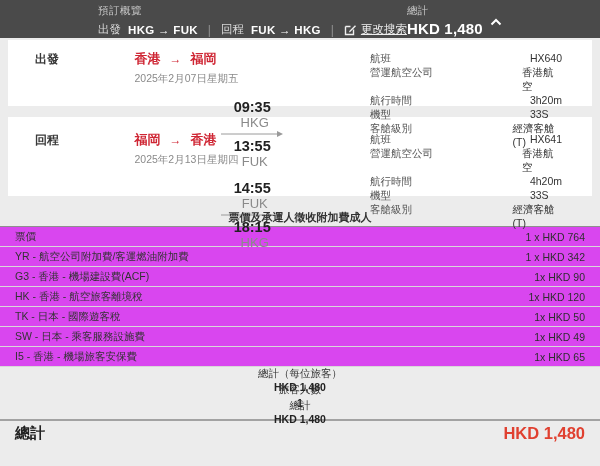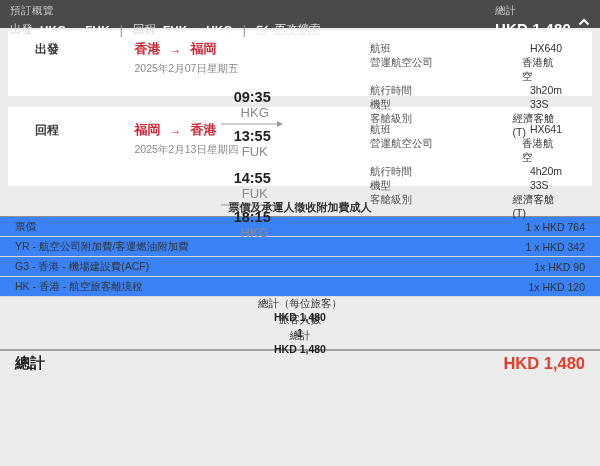--- a/index.html
+++ b/index.html
@@ -1,28 +1,28 @@
 <!DOCTYPE html>
 <html><head>
 <meta charset="utf-8">
 <style>
   * { margin:0; padding:0; box-sizing:border-box; }
   html,body { width:600px; height:466px; overflow:hidden; }
   body { background:#ececec; font-family:"Liberation Sans", sans-serif; color:#333; }
 
   
-  .hdr { height:28px; background:#4a4a4a; display:flex; justify-content:space-between;
+  .hdr { height:38px; background:#4a4a4a; display:flex; justify-content:center;
          padding:4px 10px 0 10px; color:#fff; }
   .hdr-left { display:flex; flex-direction:column; }
   .hdr-title { font-size:10.5px; color:#c8c8c8; letter-spacing:.5px; }
   .hdr-route-row { display:flex; align-items:center; margin-top:4px; font-size:11.5px; }
   .seg-label { color:#d8d8d8; margin-right:7px; }
   .seg-codes { font-weight:bold; color:#fdfdfd; letter-spacing:.3px; }
   .vdiv { color:#909090; margin:0 10px; font-size:12px; }
-  .chg-link { display:flex; align-items:center; cursor:pointer;font-style:italic; }
+  .chg-link { display:flex; align-items:center; cursor:pointer; }
   .chg-link span.txt { text-decoration:underline; color:#efefef; font-size:11.5px; margin-left:4px; }
   .hdr-right { display:flex; align-items:flex-start; }
   .hdr-total-col { display:flex; flex-direction:column; align-items:flex-start; }
   .hdr-total-label { font-size:10.5px; color:#c8c8c8; }
   .hdr-total-value { font-size:15px; font-weight:bold; color:#fff; margin-top:2px; letter-spacing:.2px; }
   .chev { margin:14px 0 0 7px; }
 
   
   .card { margin:0 8px; background:#fff; display:flex; padding:10px 0 0 27px; }
   .card-1 { margin-top:2px; height:66px; }
@@ -39,21 +39,21 @@
   .flight-details { flex:1; padding-right:30px; padding-top:1px; display:flex; flex-direction:column; }
   .d-row { display:flex; font-size:10.5px; line-height:14px; }
   .d-label { width:160px; color:#555; }
   .d-value { color:#333; }
 
   
   .fare { margin-top:12px; }
   .sec-hdr { height:19px; display:flex; justify-content:center; align-items:center;
              padding:0 15px; font-size:11px; font-weight:bold; color:#333;
              border-bottom:1px solid #8f8f8f; }
-  .fare-row { height:20px; background:#3b82f6; display:flex; justify-content:space-between;
+  .fare-row { height:20px; background:#d946ef; display:flex; justify-content:space-between;
               align-items:center; padding:0 15px; border-bottom:1px solid #d8d8d8;
               font-size:10.5px; color:#333; }
   .fare-row .val { color:#2f2f2f; }
   .tot-row { height:16px; display:flex; justify-content:space-between; align-items:center;
              padding:0 15px; font-size:10.5px; color:#333;flex-direction:column; }
   .tot-row:first-of-type { margin-top:3px; }
   .tot-row .val { font-weight:bold; color:#222; }
   .grand { border-top:2px solid #a2a2a2; margin-top:4px; height:27px; display:flex;
            justify-content:space-between; align-items:center; padding:0 15px; background:#ececec; }
   .grand-label { font-size:15px; font-weight:bold; color:#222; }
@@ -200,20 +200,32 @@
   </div>
 
   <div class="fare-row">
     <span>G3 - 香港 - 機場建設費(ACF)</span>
     <span class="val">1x HKD 90</span>
   </div>
   <div class="fare-row">
     <span>HK - 香港 - 航空旅客離境稅</span>
     <span class="val">1x HKD 120</span>
   </div>
+  <div class="fare-row">
+    <span>TK - 日本 - 國際遊客稅</span>
+    <span class="val">1x HKD 50</span>
+  </div>
+  <div class="fare-row">
+    <span>SW - 日本 - 乘客服務設施費</span>
+    <span class="val">1x HKD 49</span>
+  </div>
+  <div class="fare-row">
+    <span>I5 - 香港 - 機場旅客安保費</span>
+    <span class="val">1x HKD 65</span>
+  </div>
 
   <div class="tot-row">
     <span>總計（每位旅客）</span>
     <span class="val">HKD 1,480</span>
   </div>
   <div class="tot-row">
     <span>旅客人數</span>
     <span class="val">1</span>
   </div>
   <div class="tot-row">

